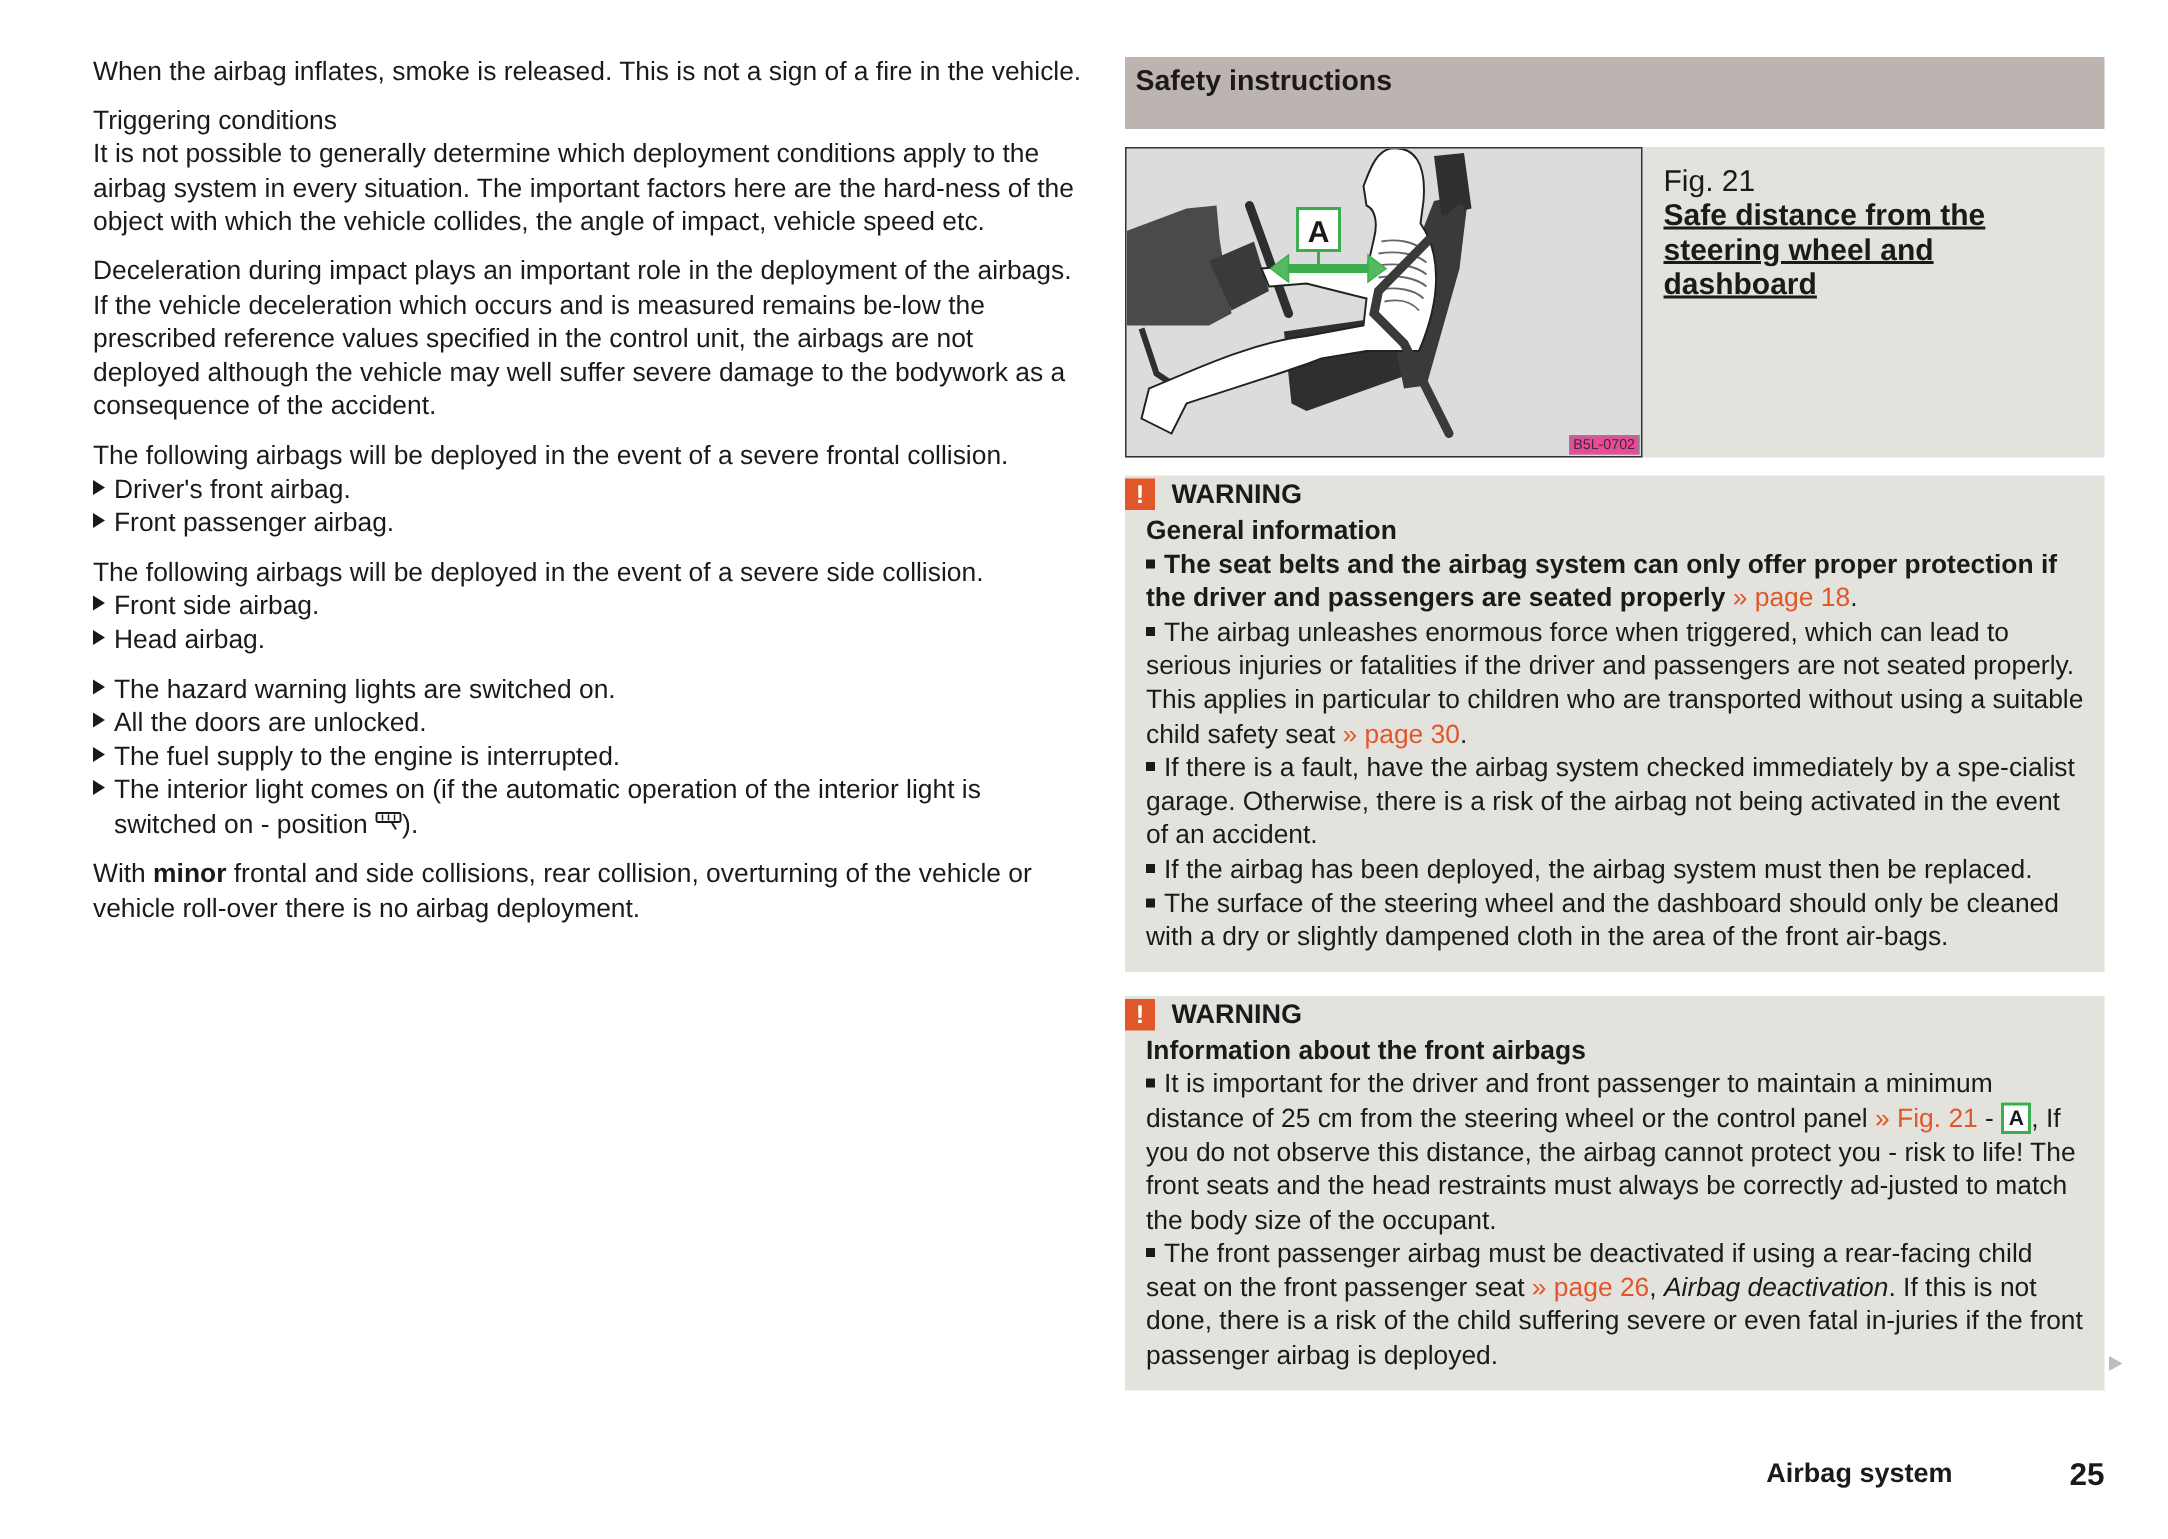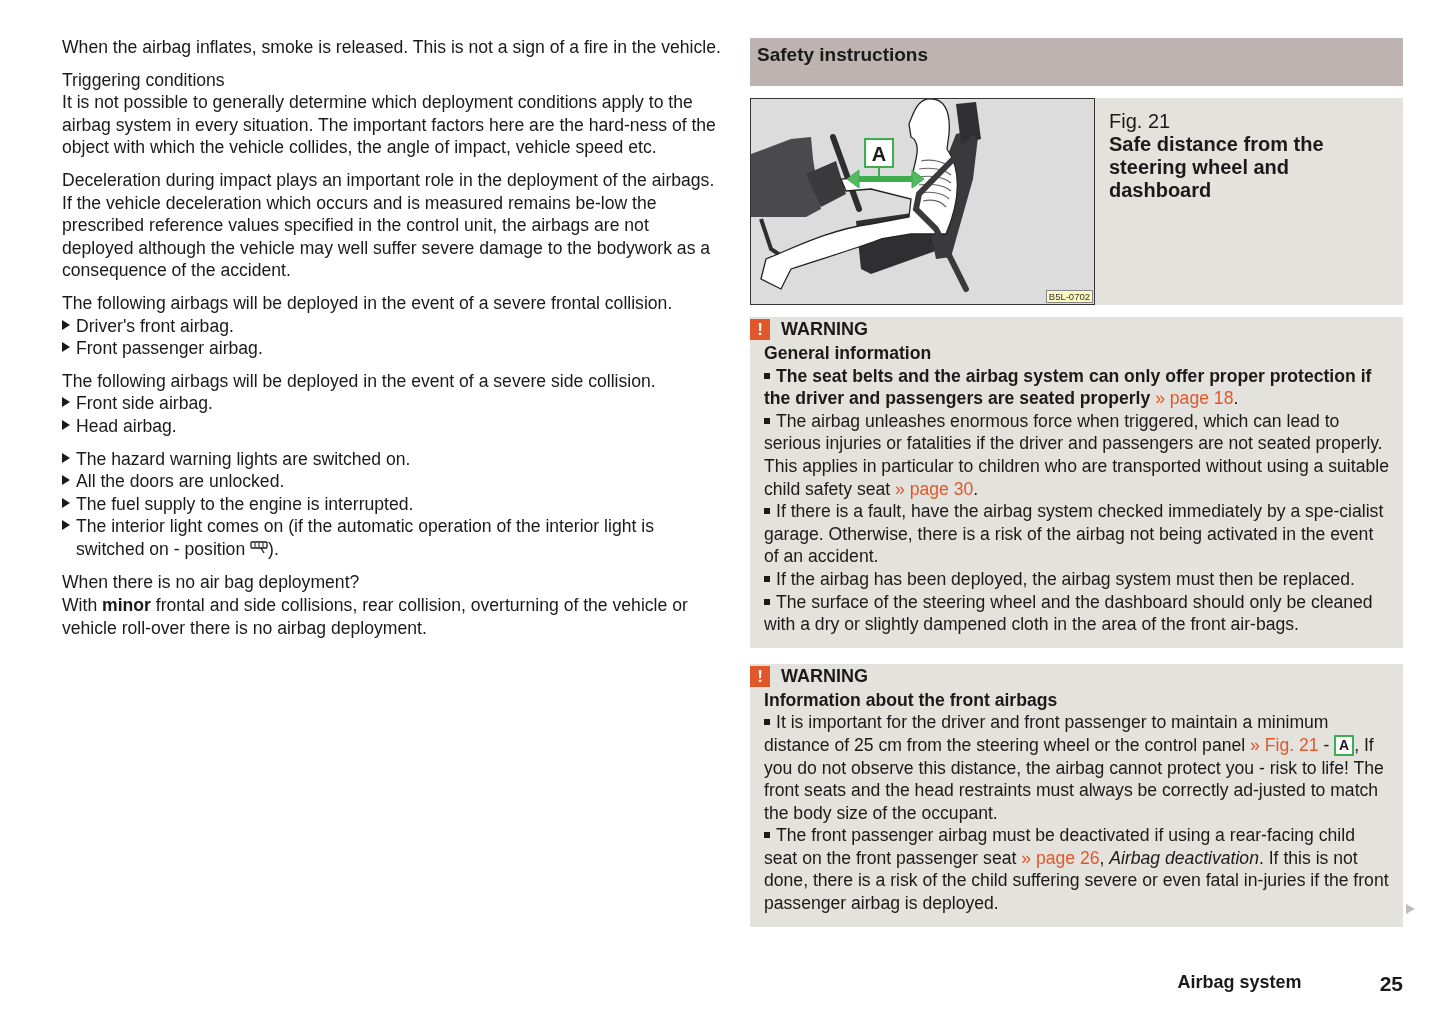--- a/index.html
+++ b/index.html
@@ -14,23 +14,23 @@
   .bul { position: relative; padding-left: 14px; }
   .bul .tri { position: absolute; left: 0; top: 5px; width: 0; height: 0;
     border-top: 5.5px solid transparent; border-bottom: 5.5px solid transparent; border-left: 8px solid #1a1a1a; }
   .light-icon { display: inline-block; font-size: 13px; vertical-align: 1px; }
 
   .col-right { position: absolute; left: 750px; top: 38px; width: 653px; }
   .section-bar { background: #bdb3b1; height: 48px; padding-left: 7px; font-weight: bold; font-size: 19px; line-height: 34px; color: #1a1a1a; }
   .fig-row { margin-top: 12px; display: flex; height: 207px; }
   .fig-img { width: 343px; height: 205px; border: 1px solid #333; background: #dcdcdd; position: relative; overflow: hidden; }
   .fig-img svg { position: absolute; left: 0; top: 0; }
-  .fig-code { position: absolute; right: 1px; bottom: 1px; background: #fef9c3; border: 1px solid #888; font-size: 9.5px; padding: 0 2px; line-height: 11px; color: #333; }
+  .fig-code { position: absolute; right: 1px; bottom: 1px; background: #ec4899; border: 1px solid #888; font-size: 9.5px; padding: 0 2px; line-height: 11px; color: #333; }
   .fig-caption { flex: 1; background: #e3e2dd; padding: 12px 14px; font-size: 20px; line-height: 23px; }
-  .fig-caption .title { font-weight: bold; }
+  .fig-caption .title { font-weight: bold; text-decoration: underline; }
 
   .warn { background: #e3e2dd; margin-top: 12px; padding: 0 14px 12px 14px; font-size: 17.6px; line-height: 22.6px; }
   .warn-head { display: flex; align-items: center; height: 25px; margin-left: -14px; }
   .warn-icon { width: 20px; height: 21px; background: #e2572a; color: #fff; font-weight: bold; font-size: 17px; text-align: center; line-height: 21px; }
   .warn-label { margin-left: 11px; font-weight: bold; font-size: 18px; }
   .warn .sub { font-weight: bold; }
   .sq { display: inline-block; width: 6px; height: 6px; background: #1a1a1a; margin-right: 6px; vertical-align: 3px; }
   .link { color: #e2572a; }
   .b { font-weight: bold; }
   .i { font-style: italic; }
@@ -74,21 +74,20 @@
     <div class="bul"><span class="tri"></span><span>The interior light comes on (if the automatic operation of the interior light is switched on - position </span><span class="light-icon"><svg width="18" height="13" viewBox="0 0 18 13">
             <rect x="1" y="1" width="16" height="6" rx="1" fill="none" stroke="#1a1a1a" stroke-width="1.3"></rect>
             <line x1="5" y1="2" x2="5" y2="6" stroke="#1a1a1a" stroke-width="1"></line>
             <line x1="9" y1="2" x2="9" y2="6" stroke="#1a1a1a" stroke-width="1"></line>
             <line x1="13" y1="2" x2="13" y2="6" stroke="#1a1a1a" stroke-width="1"></line>
             <path d="M11 7 L14 12" stroke="#1a1a1a" stroke-width="1.3"></path>
           </svg></span><span>).</span></div>
   </div>
 
   <div class="section">
-    <div class="h">When there is no air bag deployment?</div>
     <div><span>With </span><span class="b">minor</span><span> frontal and side collisions, rear collision, overturning of the vehicle or vehicle roll-over there is no airbag deployment.</span></div>
   </div>
 </div>
 
 <div class="col-right">
   <div class="section-bar">Safety instructions</div>
 
   <div class="fig-row">
     <div class="fig-img">
       <svg width="343" height="205" viewBox="0 0 343 205">

